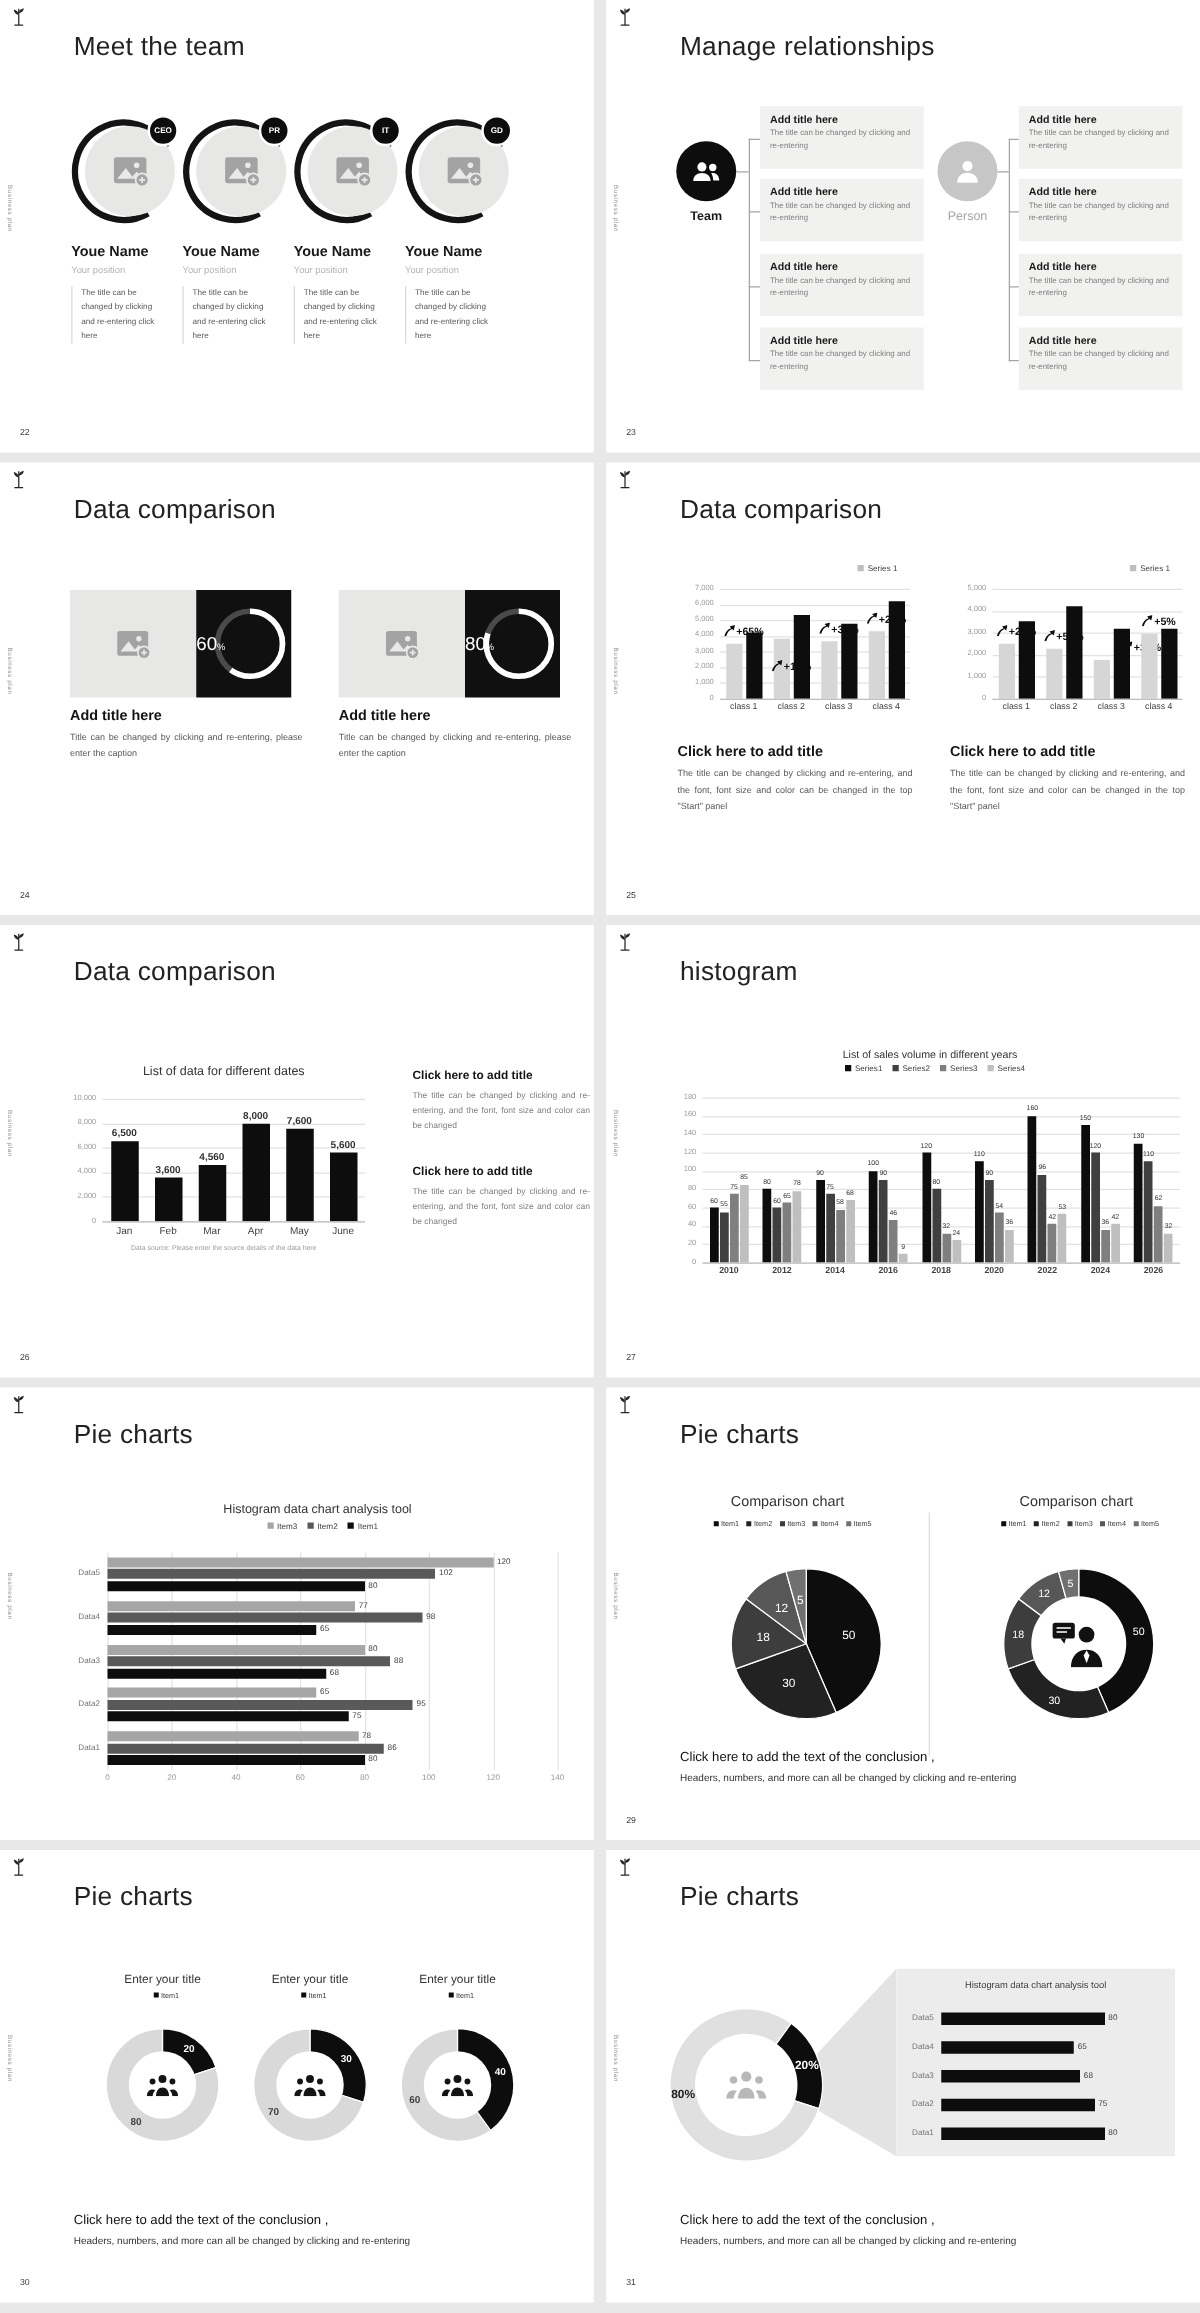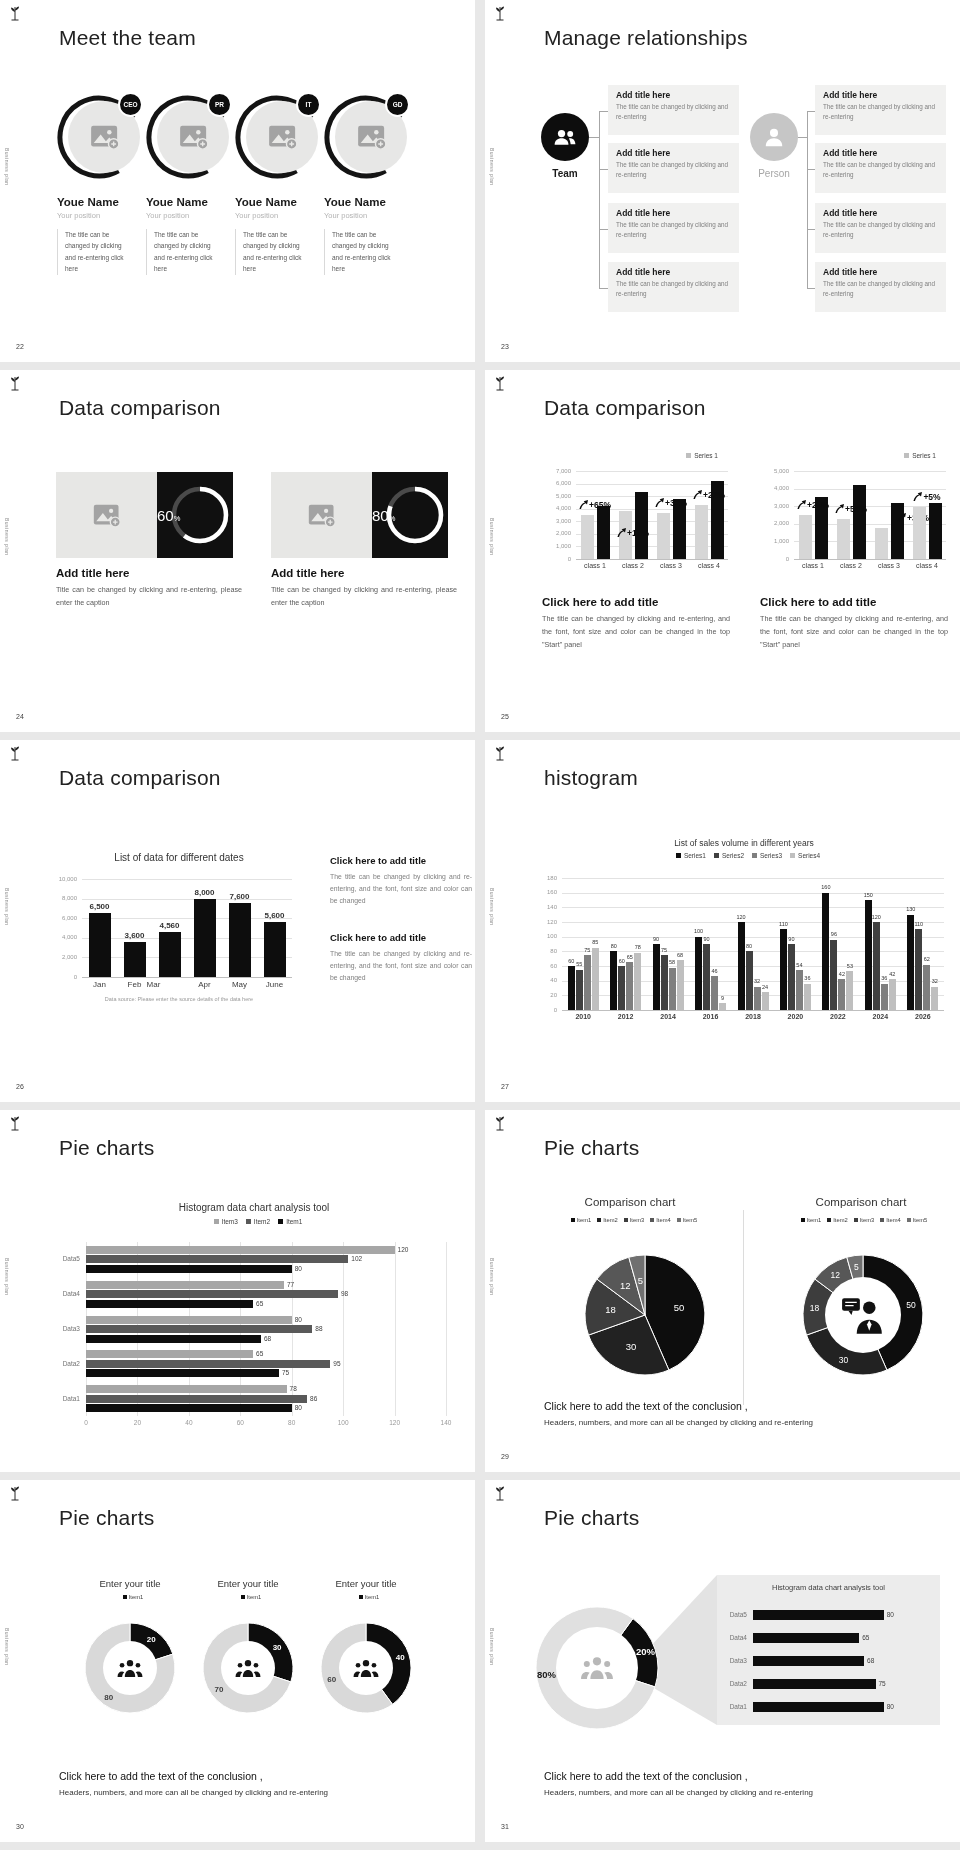--- a/index.html
+++ b/index.html
@@ -425,21 +425,21 @@
         <div class="grid" style="left: 34px; top: 27px; width: 210px;"></div>
         <div class="ytick" style="left: 0px; top: 23.5px; width: 29px;">10,000</div>
         <div class="bar" style="left: 40.5px; top: 61.3px; width: 22px; height: 63.7px; background: rgb(13, 13, 13);"></div>
         <div class="vlab" style="left: 31.5px; top: 50.3px; width: 40px; font-size: 8px; font-weight: 700;">6,500</div>
         <div class="xcat" style="left: 34px; top: 128px; width: 35px; font-size: 8px; font-weight: 400;">Jan</div>
         <div class="bar" style="left: 75.5px; top: 89.7px; width: 22px; height: 35.3px; background: rgb(13, 13, 13);"></div>
         <div class="vlab" style="left: 66.5px; top: 78.7px; width: 40px; font-size: 8px; font-weight: 700;">3,600</div>
         <div class="xcat" style="left: 69px; top: 128px; width: 35px; font-size: 8px; font-weight: 400;">Feb</div>
         <div class="bar" style="left: 110.5px; top: 80.3px; width: 22px; height: 44.7px; background: rgb(13, 13, 13);"></div>
         <div class="vlab" style="left: 101.5px; top: 69.3px; width: 40px; font-size: 8px; font-weight: 700;">4,560</div>
-        <div class="xcat" style="left: 88px; top: 128px; width: 35px; font-size: 8px; font-weight: 400;">Mar</div>
+        <div class="xcat" style="left: 104px; top: 128px; width: 35px; font-size: 8px; font-weight: 400;">Mar</div>
         <div class="bar" style="left: 145.5px; top: 46.6px; width: 22px; height: 78.4px; background: rgb(13, 13, 13);"></div>
         <div class="vlab" style="left: 136.5px; top: 35.6px; width: 40px; font-size: 8px; font-weight: 700;">8,000</div>
         <div class="xcat" style="left: 139px; top: 128px; width: 35px; font-size: 8px; font-weight: 400;">Apr</div>
         <div class="bar" style="left: 180.5px; top: 50.5px; width: 22px; height: 74.5px; background: rgb(13, 13, 13);"></div>
         <div class="vlab" style="left: 171.5px; top: 39.5px; width: 40px; font-size: 8px; font-weight: 700;">7,600</div>
         <div class="xcat" style="left: 174px; top: 128px; width: 35px; font-size: 8px; font-weight: 400;">May</div>
         <div class="bar" style="left: 215.5px; top: 70.1px; width: 22px; height: 54.9px; background: rgb(13, 13, 13);"></div>
         <div class="vlab" style="left: 206.5px; top: 59.1px; width: 40px; font-size: 8px; font-weight: 700;">5,600</div>
         <div class="xcat" style="left: 209px; top: 128px; width: 35px; font-size: 8px; font-weight: 400;">June</div>
         <div class="axisline" style="left: 34px; top: 125px; width: 210px;"></div>

